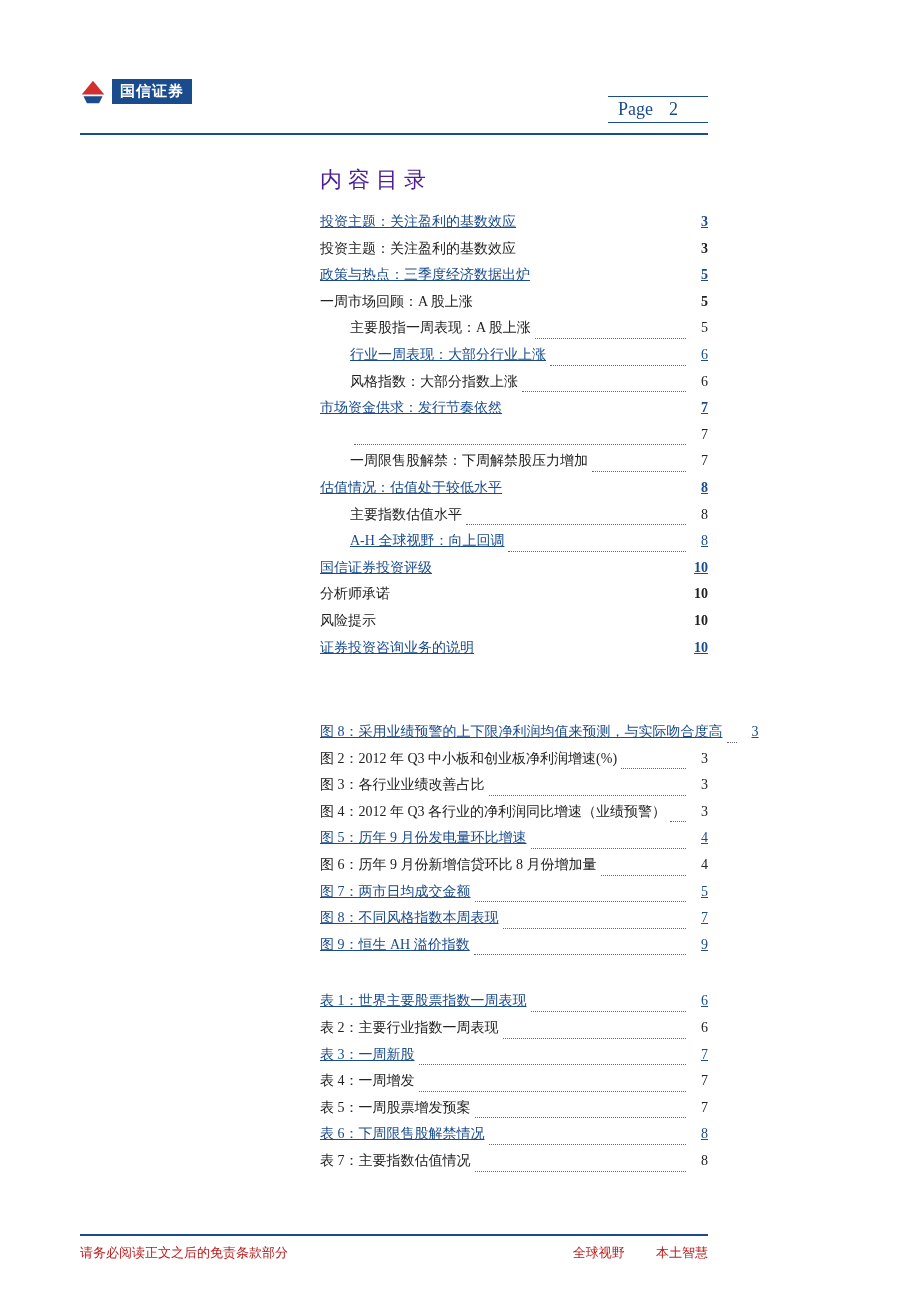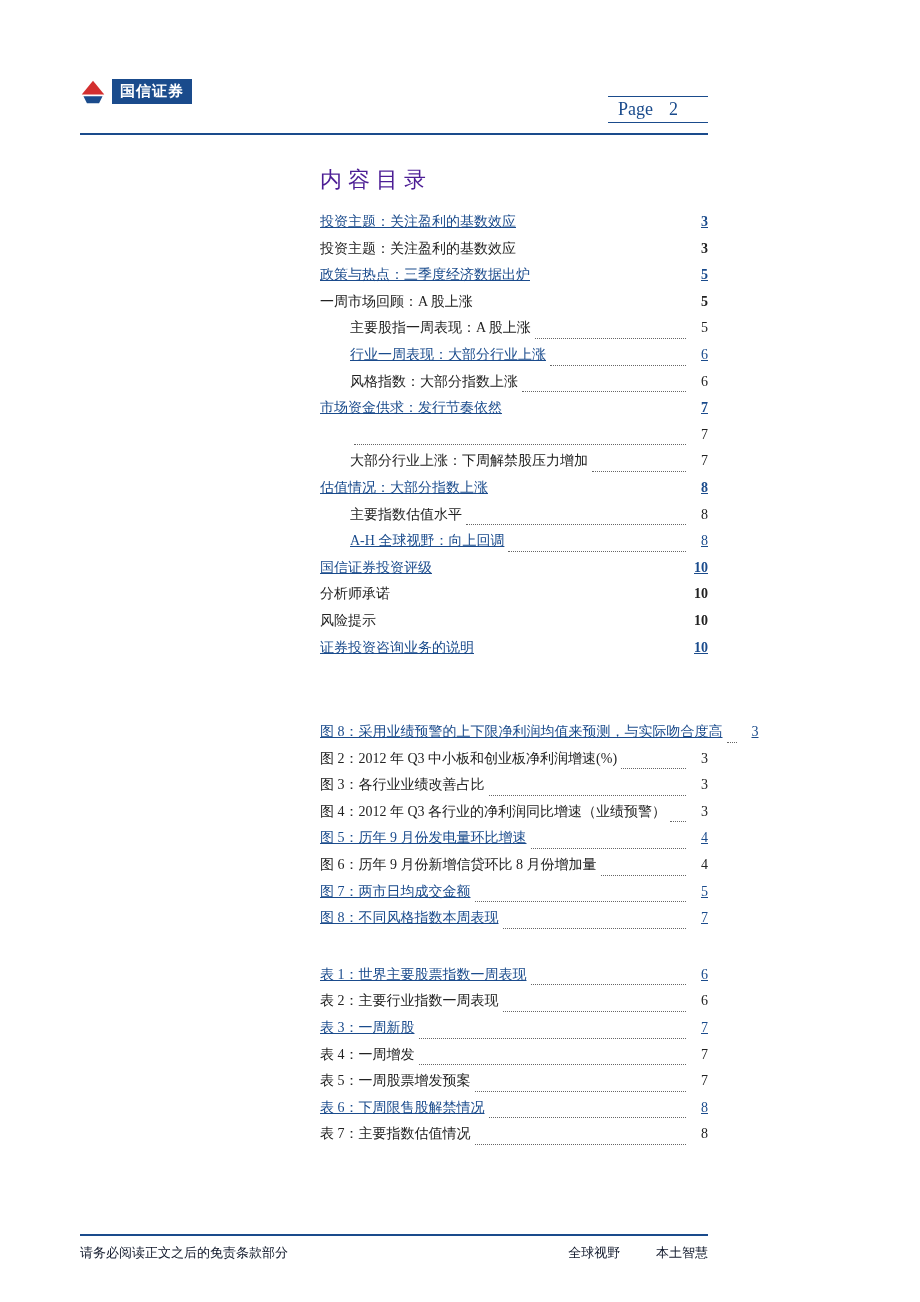--- a/index.html
+++ b/index.html
@@ -115,22 +115,21 @@
   }
   .footer hr {
     border: none;
     border-top: 2px solid #1a4b8c;
     margin: 0 0 8px 0;
   }
   .footer-row {
     display: flex;
     justify-content: space-between;
     font-size: 13px;
-    color: #0f172a;
-    font-family: Liberation Mono, monospace;
+    color: #b91c1c;
   }
   .footer-right span { margin-left: 28px; }
 </style>
 </head>
 <body>
 
 <div class="page">
 
   <div class="header">
     <div class="logo">
@@ -190,26 +189,26 @@
         <div class="toc-row">
           <span class="toc-label link">市场资金供求：发行节奏依然</span>
           <span class="toc-fill none"></span>
           <span class="toc-page link bold-page">7</span>
         </div>
         <div class="toc-row indent1">
           <span class="toc-fill"></span>
           <span class="toc-page plain">7</span>
         </div>
         <div class="toc-row indent1">
-          <span class="toc-label plain">大部分行业上涨：下周解禁股压力增加</span>
+          <span class="toc-label plain">一周限售股解禁：下周解禁股压力增加</span>
           <span class="toc-fill"></span>
           <span class="toc-page plain">7</span>
         </div>
         <div class="toc-row">
-          <span class="toc-label link">估值情况：大部分指数上涨</span>
+          <span class="toc-label link">估值情况：估值处于较低水平</span>
           <span class="toc-fill none"></span>
           <span class="toc-page link bold-page">8</span>
         </div>
         <div class="toc-row indent1">
           <span class="toc-label plain">主要指数估值水平</span>
           <span class="toc-fill"></span>
           <span class="toc-page plain">8</span>
         </div>
         <div class="toc-row indent1">
           <span class="toc-label link">A-H 全球视野：向上回调</span>
@@ -274,20 +273,25 @@
         </div>
         <div class="toc-row">
           <span class="toc-label link">图 7：两市日均成交金额</span>
           <span class="toc-fill"></span>
           <span class="toc-page link">5</span>
         </div>
         <div class="toc-row">
           <span class="toc-label link">图 8：不同风格指数本周表现</span>
           <span class="toc-fill"></span>
           <span class="toc-page link">7</span>
+        </div>
+        <div class="toc-row">
+          <span class="toc-label link">图 9：恒生 AH 溢价指数</span>
+          <span class="toc-fill"></span>
+          <span class="toc-page link">9</span>
         </div>
       </div>
 
     <div class="gap"></div>
 
     <div id="tables-list" class="toc-group">
         <div class="toc-row">
           <span class="toc-label link">表 1：世界主要股票指数一周表现</span>
           <span class="toc-fill"></span>
           <span class="toc-page link">6</span>

